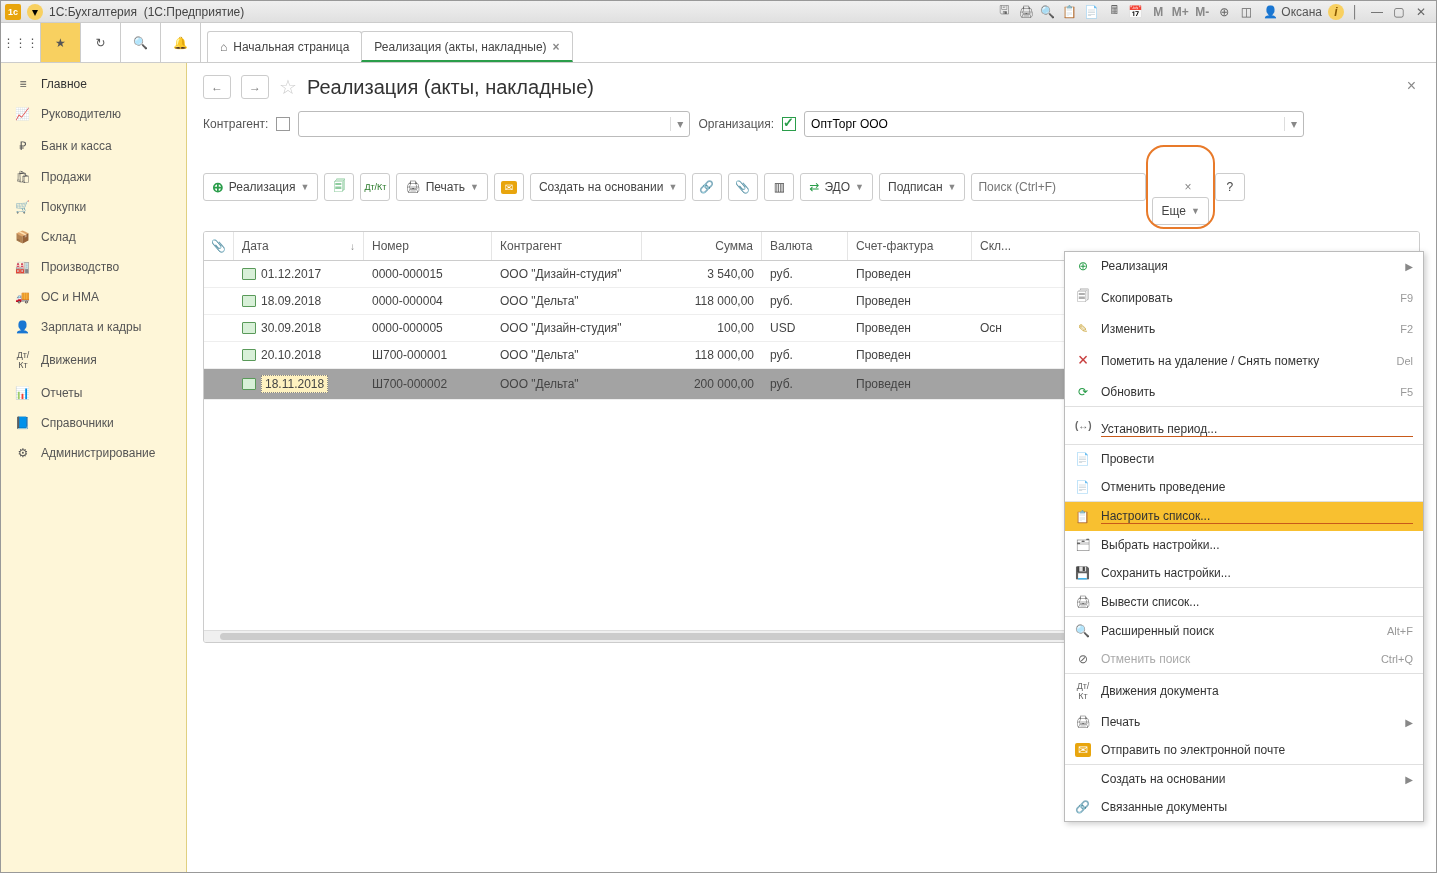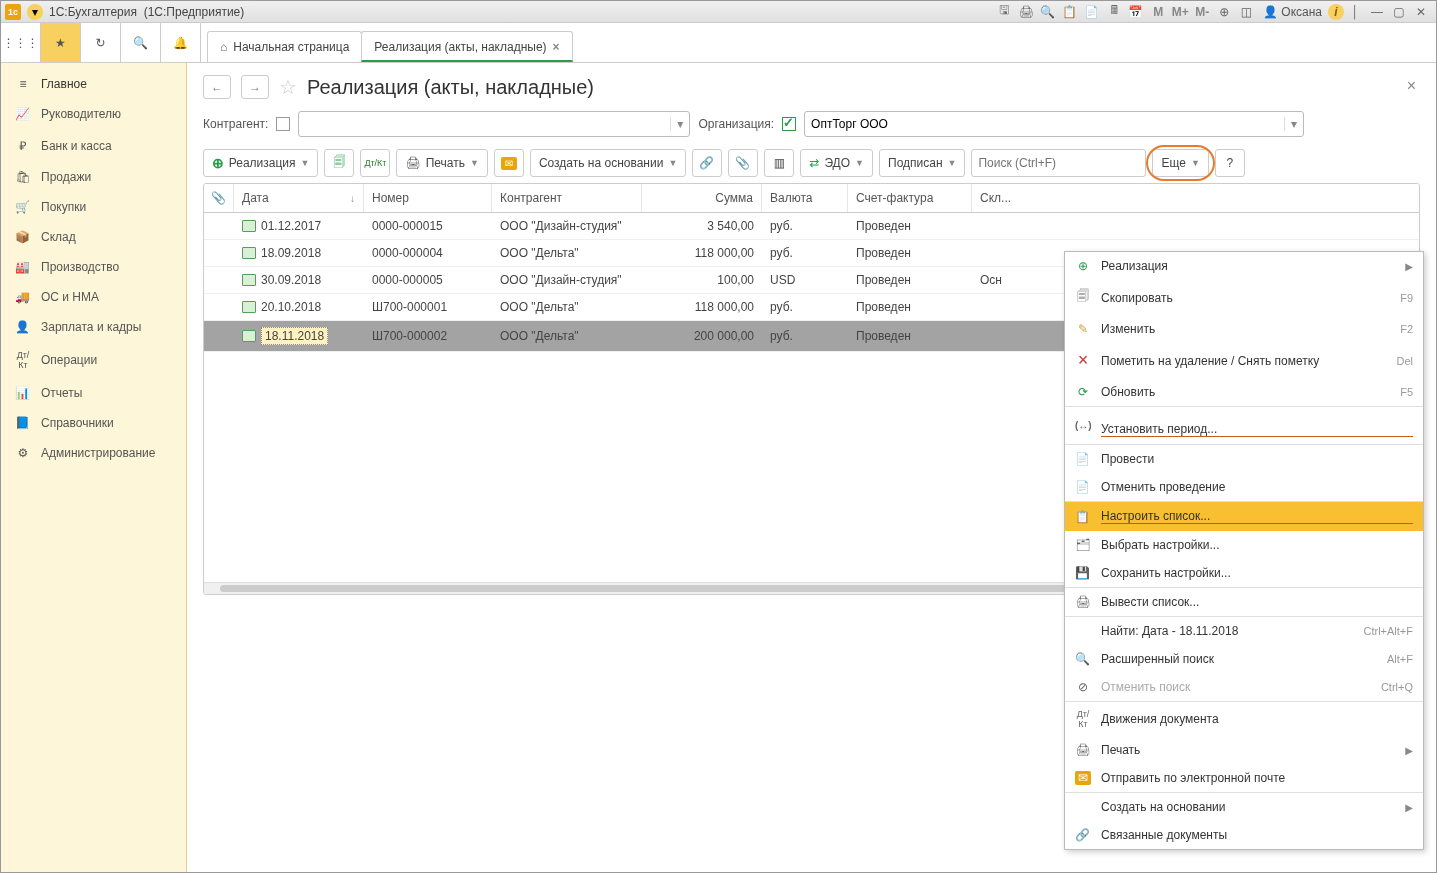--- a/index.html
+++ b/index.html
@@ -54,21 +54,21 @@
 
 .toolbar { display:flex; align-items:center; gap:6px; margin-bottom:6px; flex-wrap:nowrap;}
 .tbtn { border:1px solid #ccc; border-radius:3px; height:28px; display:flex; align-items:center; padding:0 8px; gap:5px; background:#fff; cursor:pointer; color:#444;}
 .tbtn .dd { color:#888; font-size:9px;}
 .tbtn.icon-only { padding:0; width:30px; justify-content:center;}
 .tbtn.green-plus .plus { color:#2a9d4a; font-weight:bold; font-size:14px;}
 .tbtn .mail { color:#fff; background:#e8a50d; border-radius:2px; padding:1px 4px; font-size:10px;}
 .tbtn.search { width:175px; padding:0;gap:39px;}
 .tbtn.search input { border:none; outline:none; flex:1; padding:0 6px; background:transparent; color:#444;}
 .tbtn.search .clr { color:#888; padding:0 6px; cursor:pointer;}
-.tbtn.more { background:#fff;}
+.tbtn.more { background:#fff;margin-top:48px;}
 .more-oval { position:relative;}
 .more-oval::before { content:""; position:absolute; left:-6px; top:-4px; right:-6px; bottom:-4px; border:2px solid #e87a2a; border-radius:18px; pointer-events:none;}
 .tbtn.help { width:30px; justify-content:center; padding:0;}
 
 
 .tablewrap { border:1px solid #ccc; border-radius:3px; overflow:hidden;}
 .thead { display:flex; background:#fff; border-bottom:1px solid #ccc;}
 .th { padding:7px 8px; border-right:1px solid #e5e5e5; color:#555; display:flex; align-items:center; gap:4px;}
 .th.attach{width:30px;justify-content:center;}
 .th.date{width:130px;}
@@ -196,21 +196,21 @@
     <div class="item">
         <span class="sicon">🚚</span>
         <span>ОС и НМА</span>
       </div>
     <div class="item">
         <span class="sicon">👤</span>
         <span>Зарплата и кадры</span>
       </div>
     <div class="item">
         <span class="sicon" style="font-size:9px">Дт/Кт</span>
-        <span>Операции</span>
+        <span>Движения</span>
       </div>
     <div class="item">
         <span class="sicon">📊</span>
         <span>Отчеты</span>
       </div>
     <div class="item">
         <span class="sicon">📘</span>
         <span>Справочники</span>
       </div>
     <div class="item">
@@ -454,25 +454,20 @@
           <span class="micon">💾</span>
           <span class="lbl">Сохранить настройки...</span>
         </div>
       <hr>
       <div class="mi">
           <span class="micon">🖨</span>
           <span class="lbl">Вывести список...</span>
         </div>
       <hr>
       <div class="mi">
-          <span class="micon"></span>
-          <span class="lbl">Найти: Дата - 18.11.2018</span>
-          <span class="sc">Ctrl+Alt+F</span>
-        </div>
-      <div class="mi">
           <span class="micon">🔍</span>
           <span class="lbl">Расширенный поиск</span>
           <span class="sc">Alt+F</span>
         </div>
       <div class="mi disabled">
           <span class="micon">⊘</span>
           <span class="lbl">Отменить поиск</span>
           <span class="sc">Ctrl+Q</span>
         </div>
       <hr>

